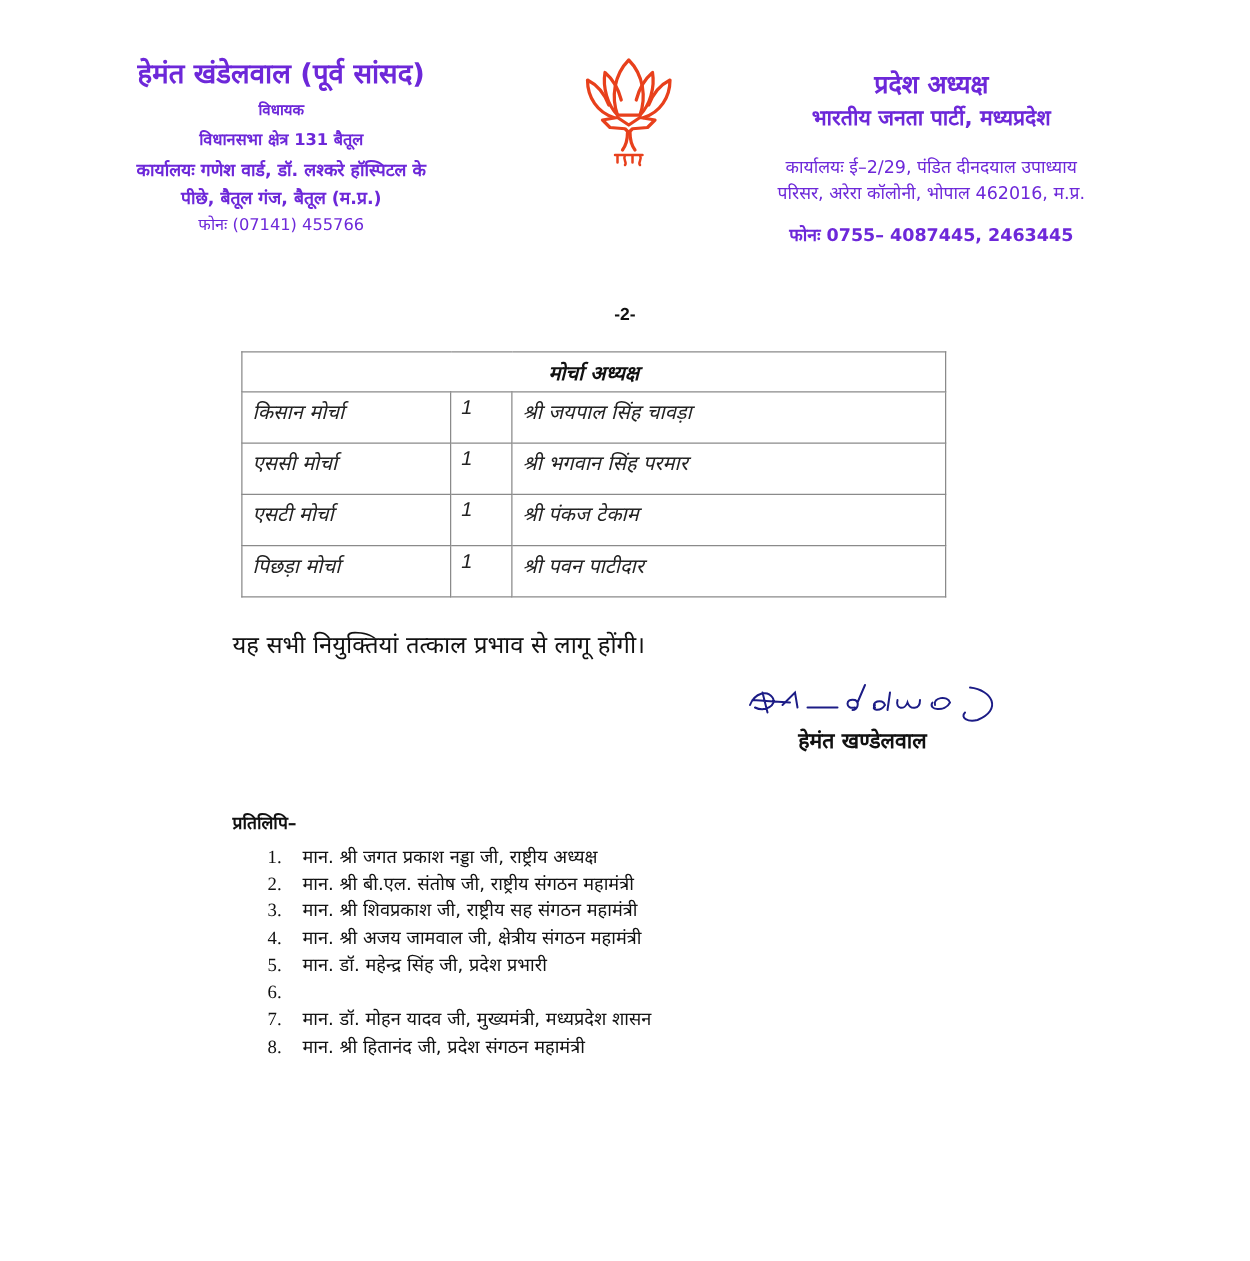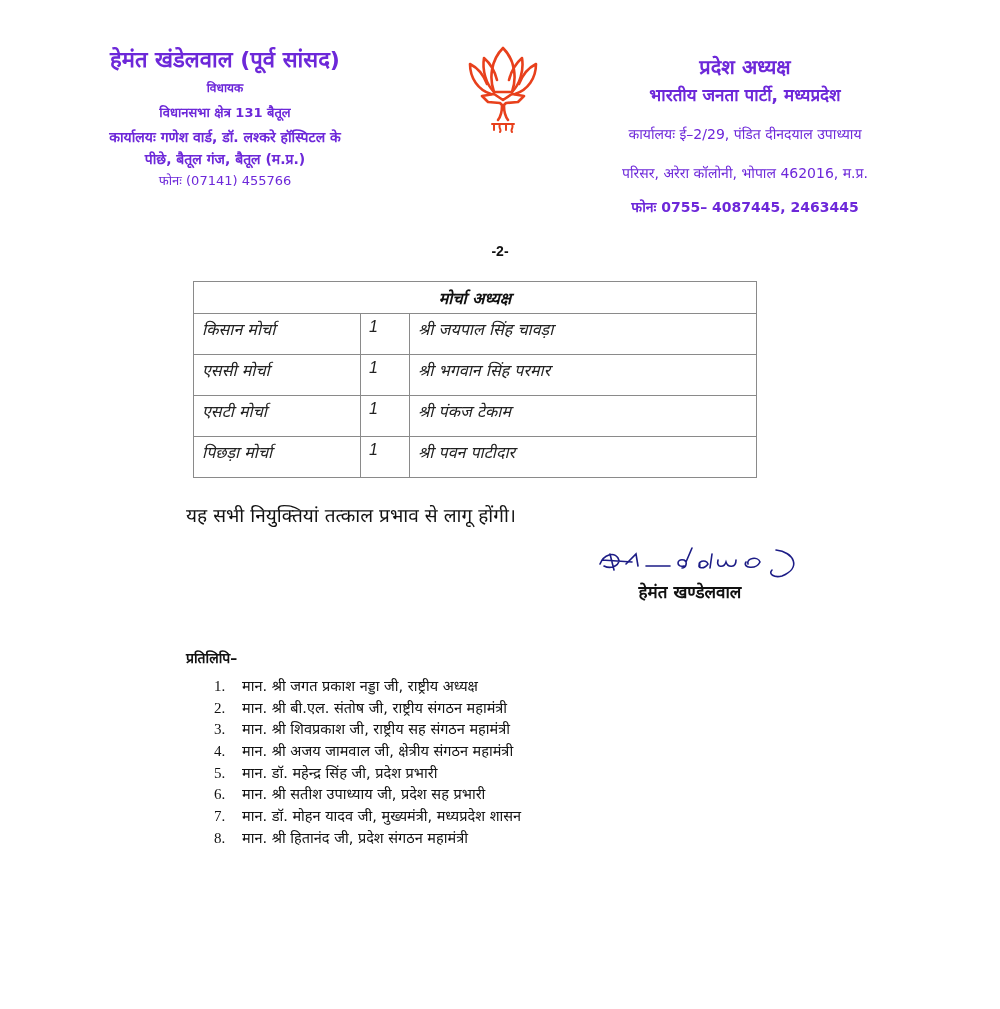--- a/index.html
+++ b/index.html
@@ -63,21 +63,21 @@
     <path d="M46 66 C46 72 47 76 50 80"></path>
 
     <path d="M34 84 L56 84 M36 84 L36 90 M42 84 C40 88 44 90 42 92 M48 84 L48 90 M54 84 C56 88 52 90 54 92" stroke-width="2"></path>
   </svg>
 </div>
 
 <div class="abs hdr-right navy">
   <div class="post">प्रदेश अध्यक्ष</div>
   <div class="party">भारतीय जनता पार्टी, मध्यप्रदेश</div>
   <div class="addr">कार्यालयः ई–2/29, पंडित दीनदयाल उपाध्याय</div>
-  <div class="addr" style="margin-top:18px">परिसर, अरेरा कॉलोनी, भोपाल 462016, म.प्र.</div>
+  <div class="addr" style="margin-top:0">परिसर, अरेरा कॉलोनी, भोपाल 462016, म.प्र.</div>
   <div class="phone">फोनः 0755– 4087445, 2463445</div>
 </div>
 
 <div class="abs page-no">-2-</div>
 
 <table class="morcha">
   <tbody>
       <tr>
     <th colspan="3">मोर्चा अध्यक्ष</th>
   </tr>
@@ -138,21 +138,20 @@
   <li>
       <span class="num">4.</span>
       <span>मान. श्री अजय जामवाल जी, क्षेत्रीय संगठन महामंत्री</span>
     </li>
   <li>
       <span class="num">5.</span>
       <span>मान. डॉ. महेन्द्र सिंह जी, प्रदेश प्रभारी</span>
     </li>
   <li>
       <span class="num">6.</span>
-      <span>मान. श्री सतीश उपाध्याय जी, प्रदेश सह प्रभारी</span>
     </li>
   <li>
       <span class="num">7.</span>
       <span>मान. डॉ. मोहन यादव जी, मुख्यमंत्री, मध्यप्रदेश शासन</span>
     </li>
   <li>
       <span class="num">8.</span>
       <span>मान. श्री हितानंद जी, प्रदेश संगठन महामंत्री</span>
     </li>
 </ol>

